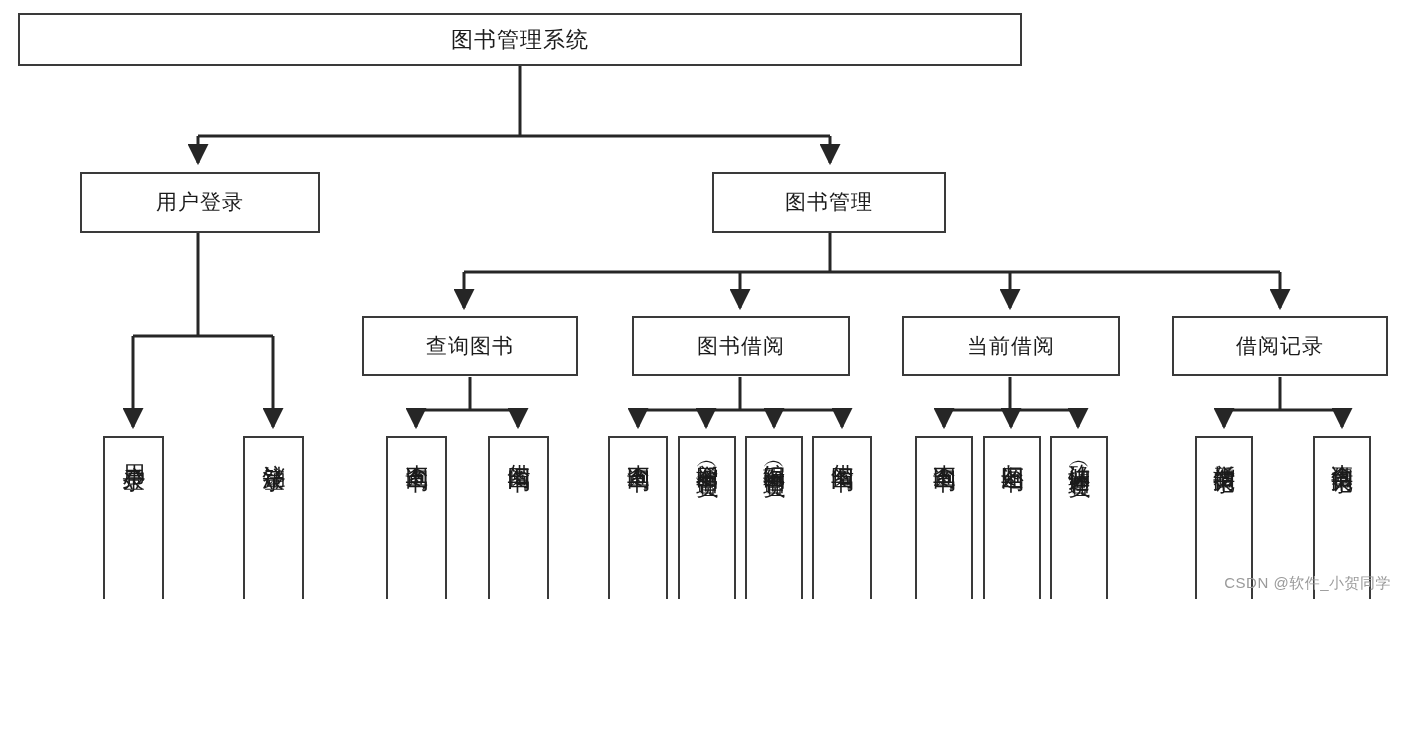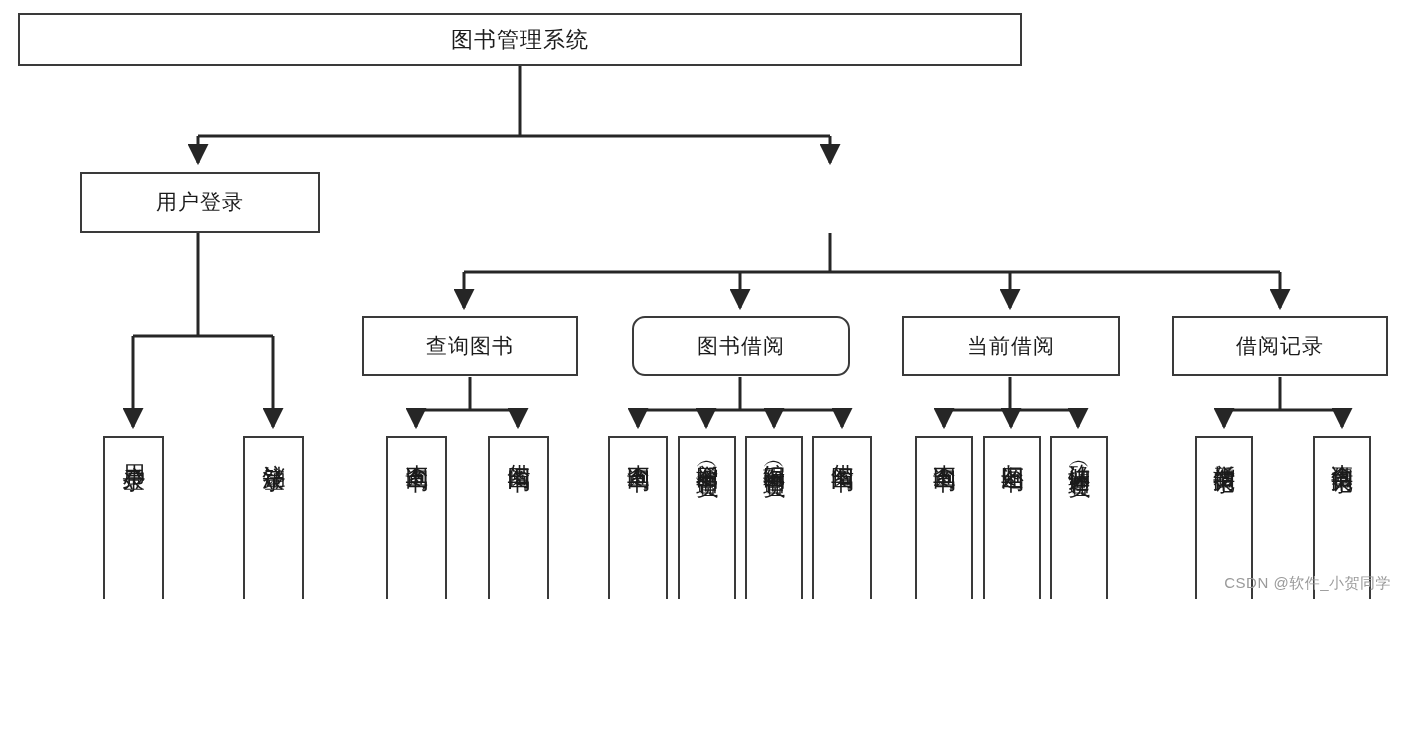--- a/index.html
+++ b/index.html
@@ -137,25 +137,28 @@
     </g>
   </svg>
 
   <div class="node horiz root" style="left:18px; top:13px; width:1004px; height:53px;">
     <span class="label">图书管理系统</span>
   </div>
 
   <div class="node horiz" style="left:80px; top:172px; width:240px; height:61px;">
     <span class="label">用户登录</span>
   </div>
+  <div class="node horiz" style="left:712px; top:172px; width:234px; height:61px;">
+    <span class="label">图书管理</span>
+  </div>
 
   <div class="node horiz" style="left:362px; top:316px; width:216px; height:60px;">
     <span class="label">查询图书</span>
   </div>
-  <div class="node horiz" style="left:632px; top:316px; width:218px; height:60px;border-radius:13px;">
+  <div class="node horiz" style="left:632px; top:316px; width:218px; height:60px;">
     <span class="label">图书借阅</span>
   </div>
   <div class="node horiz" style="left:902px; top:316px; width:218px; height:60px;">
     <span class="label">当前借阅</span>
   </div>
   <div class="node horiz" style="left:1172px; top:316px; width:216px; height:60px;">
     <span class="label">借阅记录</span>
   </div>
 
   <div class="node vert" style="left:103px; top:436px; width:61px; height:299px;">

